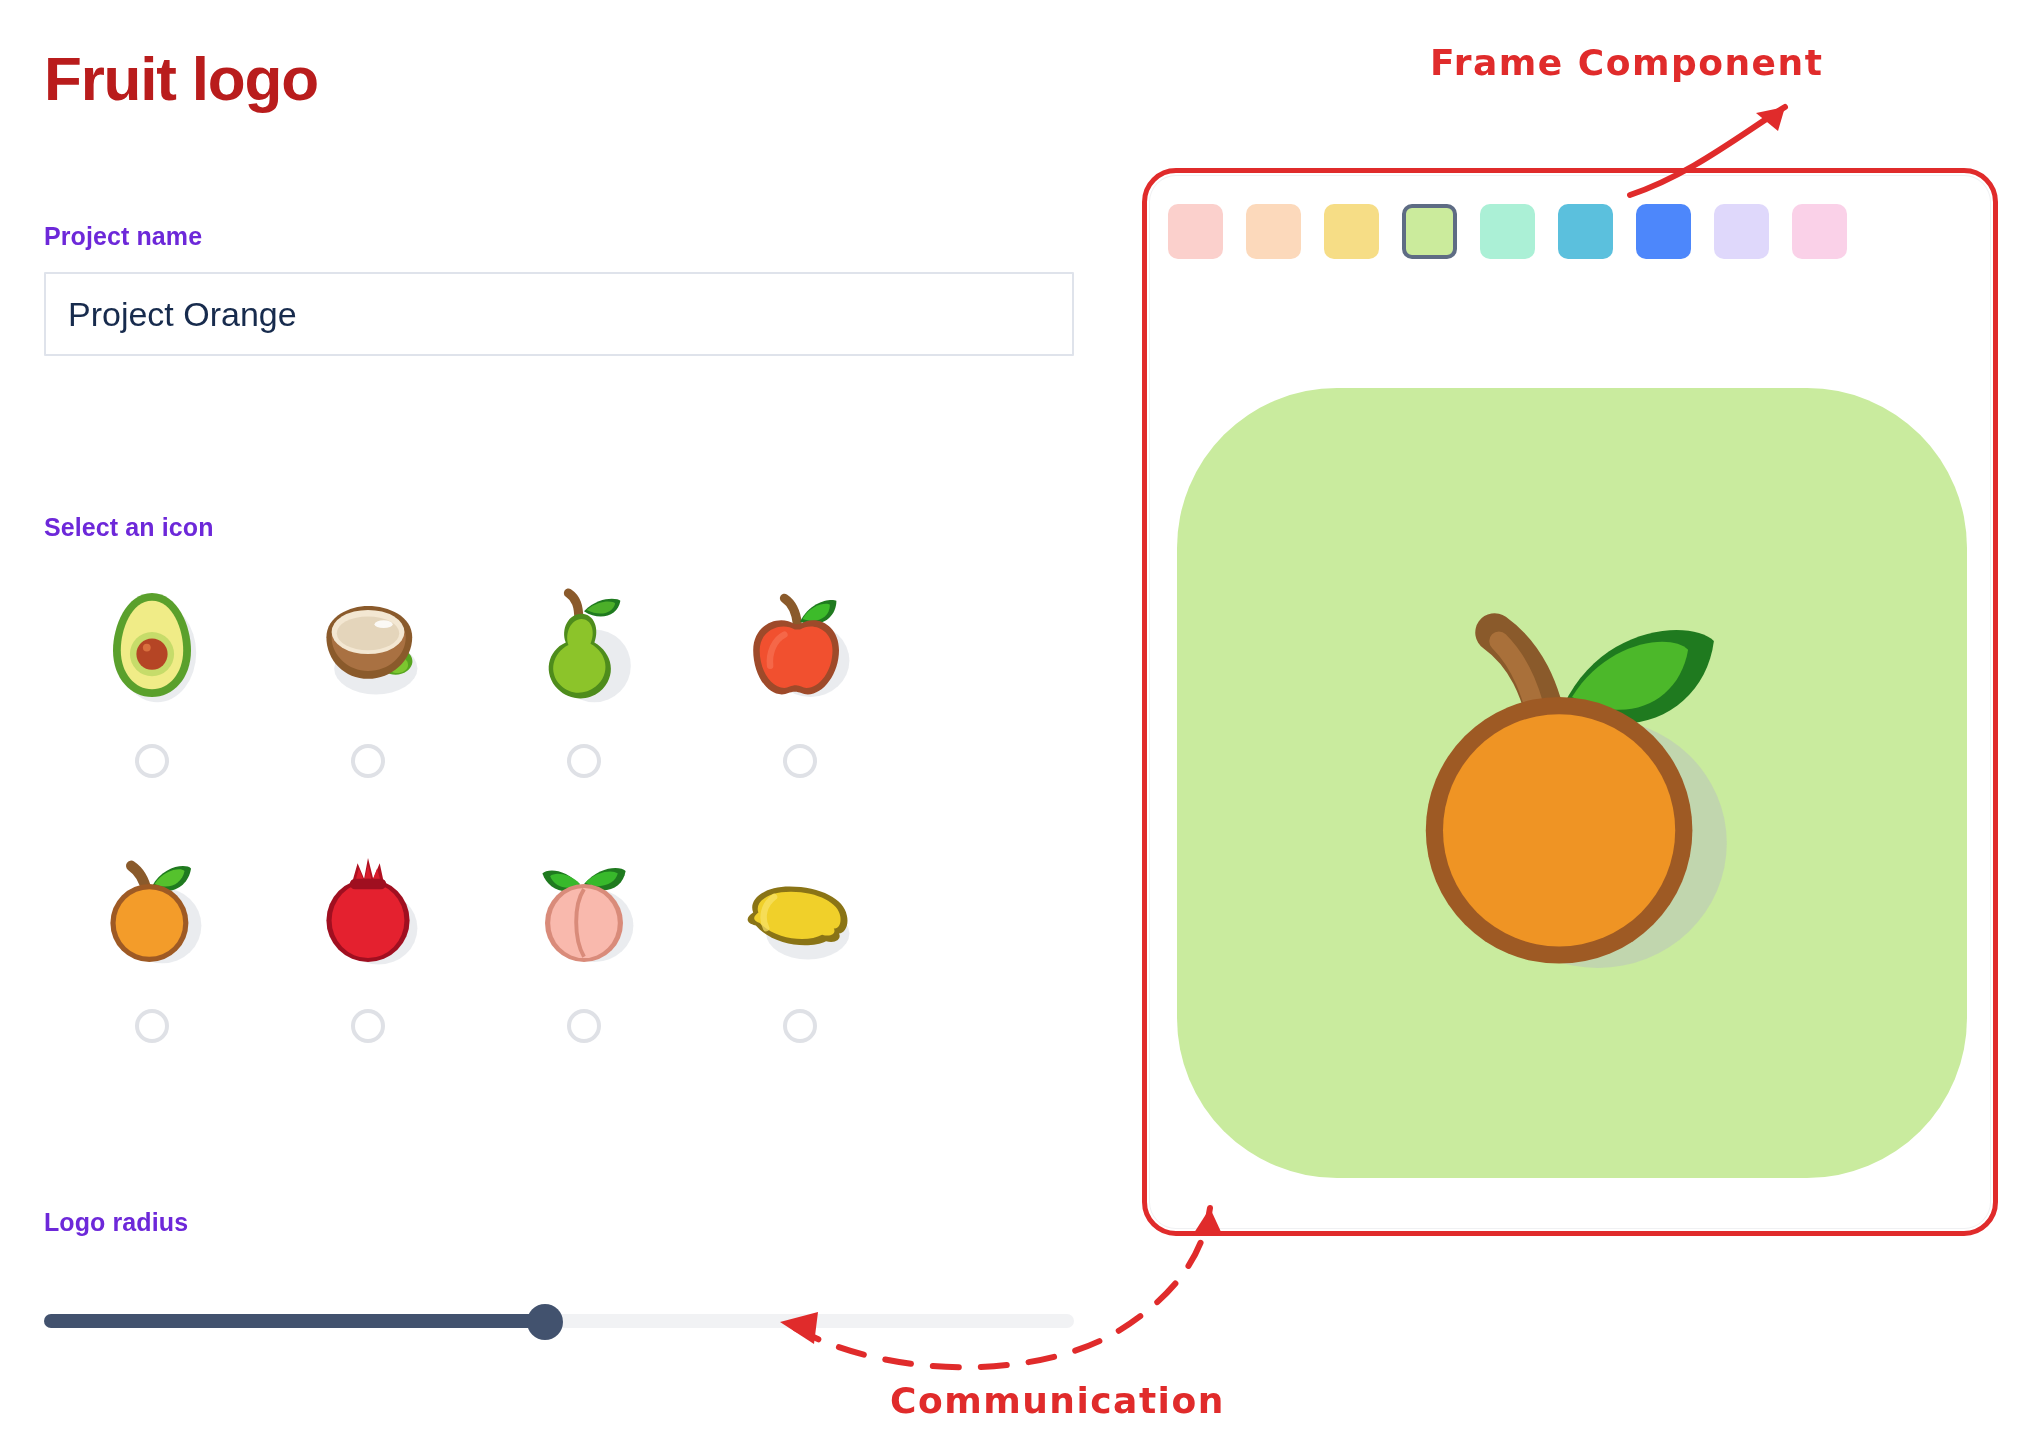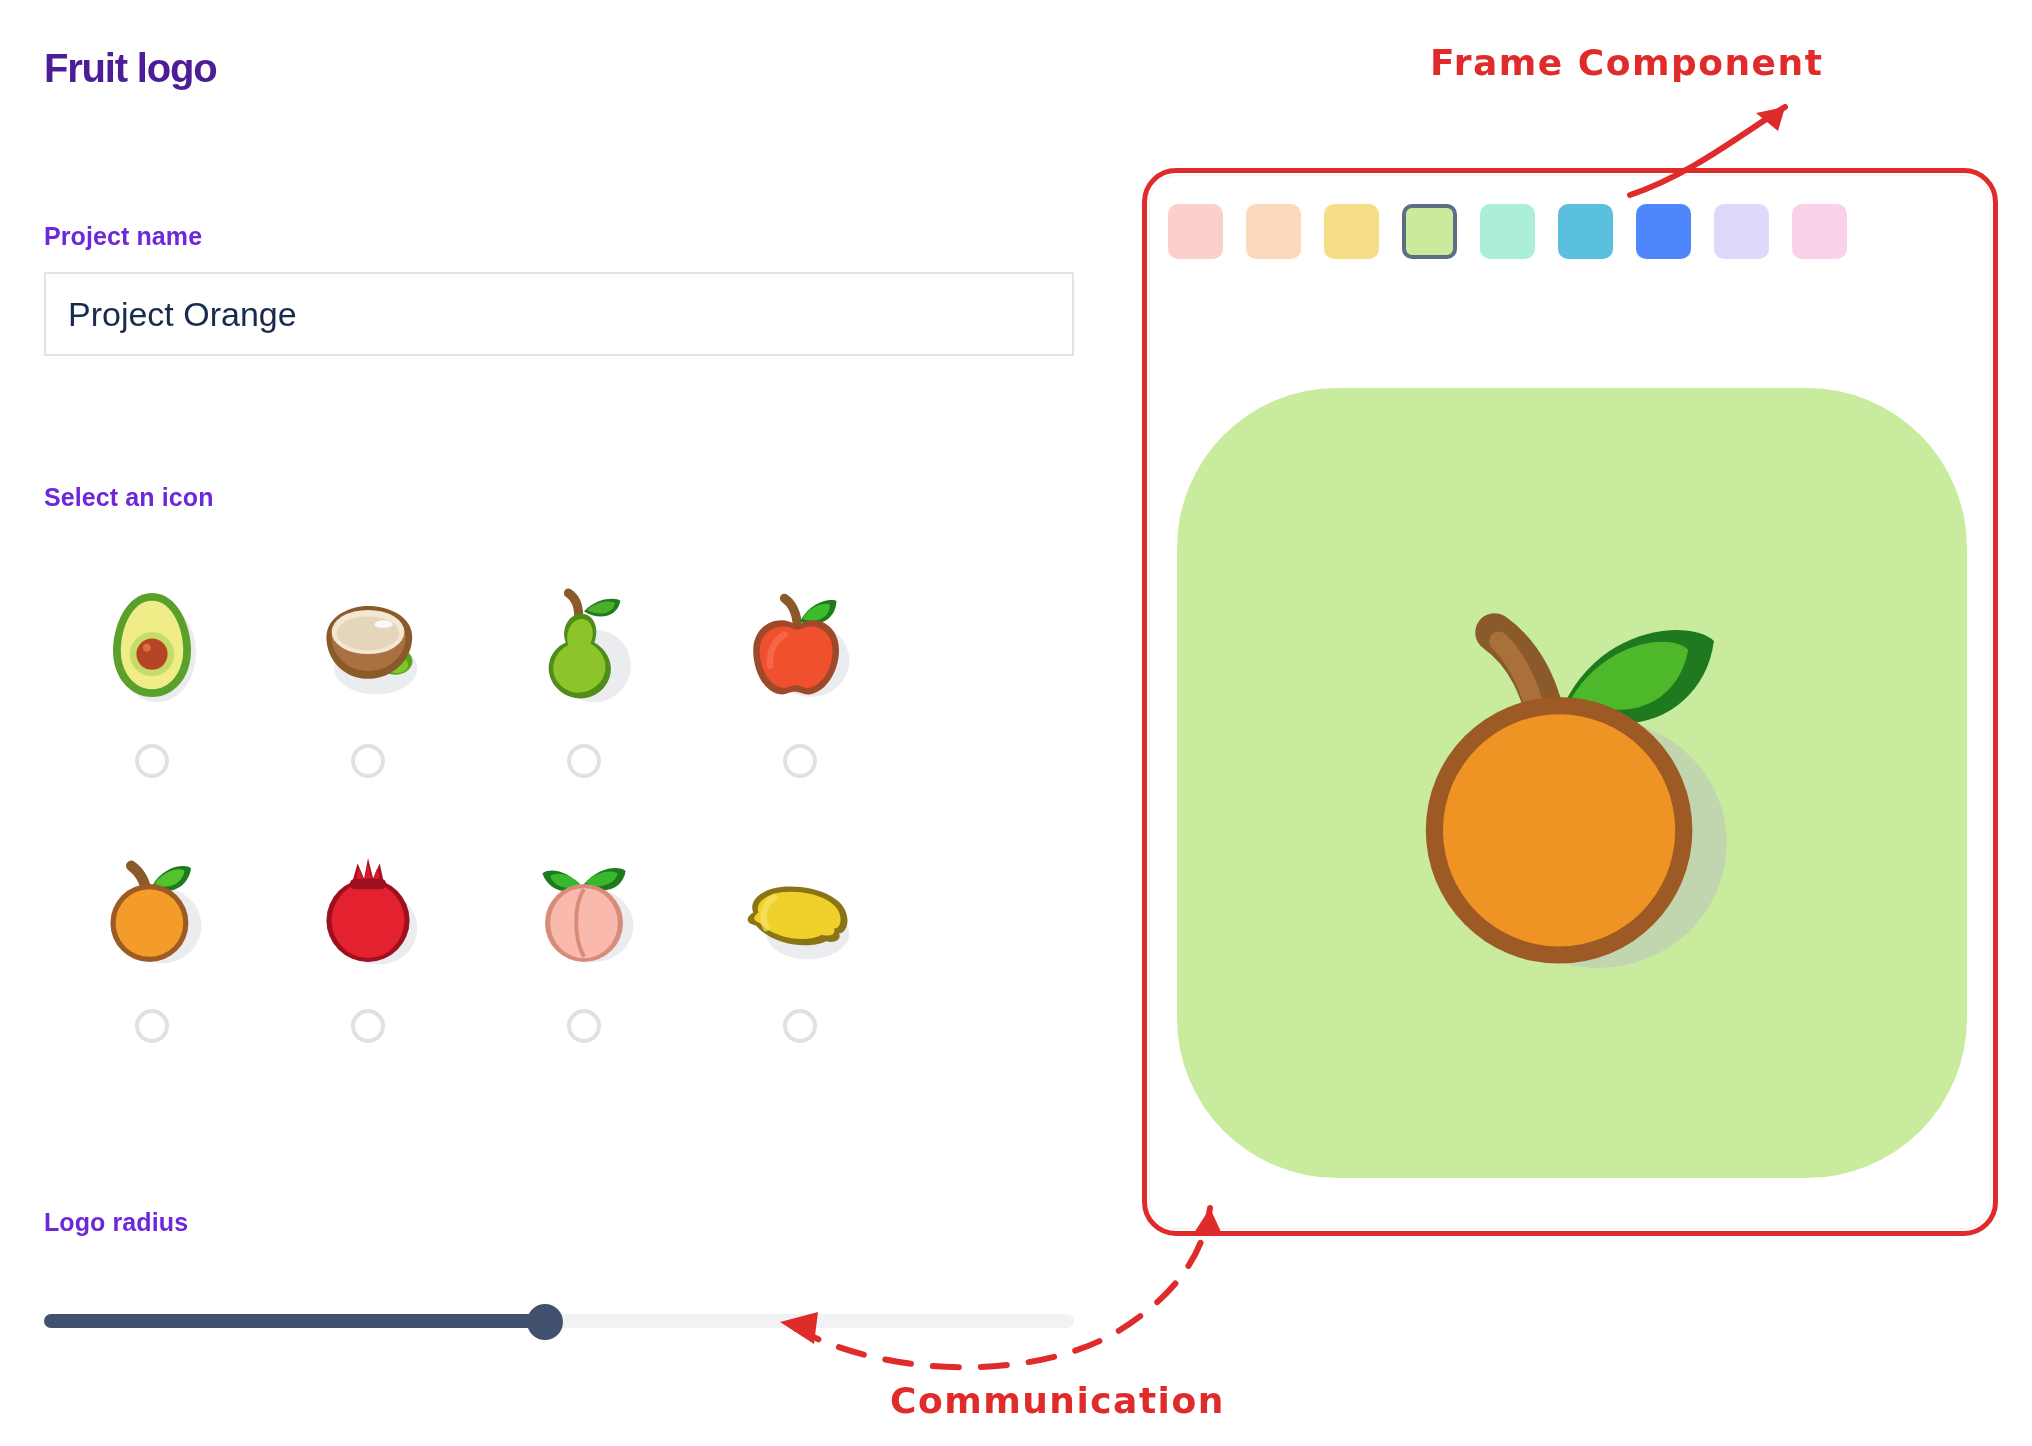--- a/index.html
+++ b/index.html
@@ -22,24 +22,24 @@
     left: 44px;
     top: 0;
     width: 1060px;
     height: 1446px;
   }
 
   #page-title {
     position: absolute;
     left: 0;
     top: 48px;
-    font-size: 40px;
+    font-size: 62px;
     font-weight: bold;
     letter-spacing: -1.2px;
-    color: #4c1d95;
+    color: #b91c1c;
     line-height: 1;
   }
 
   .field-label {
     font-size: 25px;
     font-weight: bold;
     color: #6d28d9;
     letter-spacing: 0.1px;
   }
 
@@ -56,21 +56,21 @@
     border-radius: 1px;
     background: #ffffff;
     font-family: "Liberation Sans", sans-serif;
     font-size: 34px;
     color: #172b4d;
     padding: 0 22px;
     outline: none;
   }
   #project-name-input::placeholder { color: #9aa5b8; }
 
-  #select-icon-label { position: absolute; left: 0; top: 483px; }
+  #select-icon-label { position: absolute; left: 0; top: 513px; }
 
   
   #icon-grid {
     position: absolute;
     left: 0;
     top: 580px;
     width: 790px;
     display: grid;
     grid-template-columns: repeat(4, 216px);
     grid-auto-rows: 265px;

